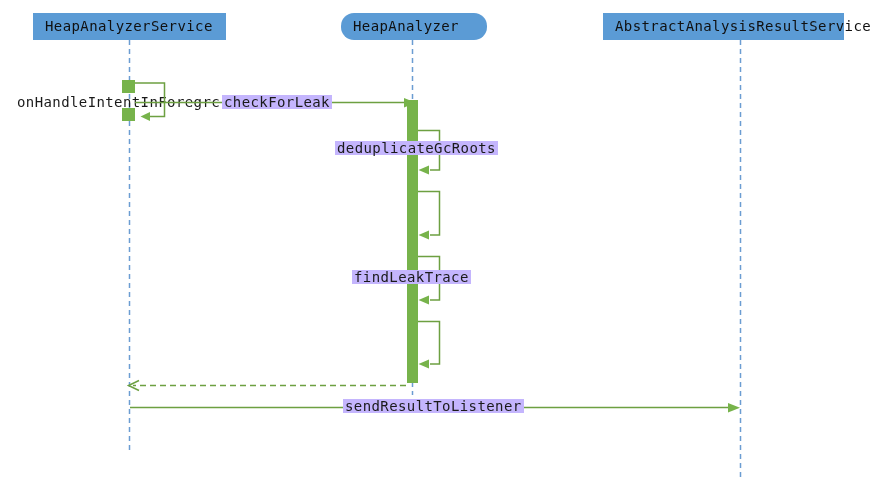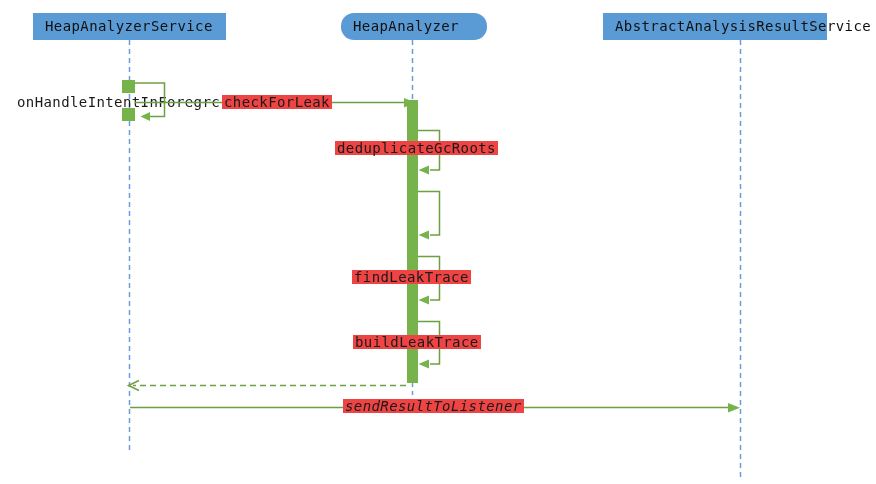--- a/index.html
+++ b/index.html
@@ -21,22 +21,22 @@
 
   .label {
     position: absolute;
     font-size: 14px;
     line-height: 14px;
     letter-spacing: 0.4px;
     color: #1a1a1a;
     white-space: nowrap;
   }
   .label-under { z-index: 1; }          
-  .label-over  { z-index: 3; background: #ef4444; padding: 0 2px; }
-  .italic { font-style: italic; }
+  .label-over  { z-index: 3; background: #c4b5fd; padding: 0 2px; }
+  .italic { }
 
   .pbox {
     position: absolute;
     top: 13px;
     height: 27px;
     line-height: 27px;
     box-sizing: border-box;
     padding-left: 12px;
     background: #5b9bd5;
     color: #101010;
@@ -85,21 +85,20 @@
 
     <path d="M406 385.5 H133" stroke="#6da041" stroke-width="1.5" stroke-dasharray="6,4" fill="none"></path>
     <polyline points="139,380.5 128.5,385.5 139,390.5" stroke="#6da041" stroke-width="1.5" fill="none"></polyline>
 
     <path d="M130 407.5 H729" stroke="#6da041" stroke-width="1.5" fill="none"></path>
     <polygon points="728,403 728,412.5 740,407.75" fill="#77b34b"></polygon>
   </svg>
 
   <div class="pbox" style="left:33px; width:193px;">HeapAnalyzerService</div>
   <div class="pbox" style="left:341px; width:146px;border-radius:13px;">HeapAnalyzer</div>
-  <div class="pbox" style="left:603px; width:224px;">AbstractAnalysisResultService</div>
+  <div class="pbox" style="left:603px; width:241px;">AbstractAnalysisResultService</div>
 
   <div class="label label-over" style="left:222px; top:95px;">checkForLeak</div>
   <div class="label label-over" style="left:335px; top:141px;text-align:right;">deduplicateGcRoots</div>
   <div class="label label-over" style="left:352px; top:270px;">findLeakTrace</div>
-  <div class="label label-over" style="left:353px; top:335px;">buildLeakTrace</div>
   <div class="label label-over italic" style="left:343px; top:399px;">sendResultToListener</div>
 
 </div>
 
 </body></html>

